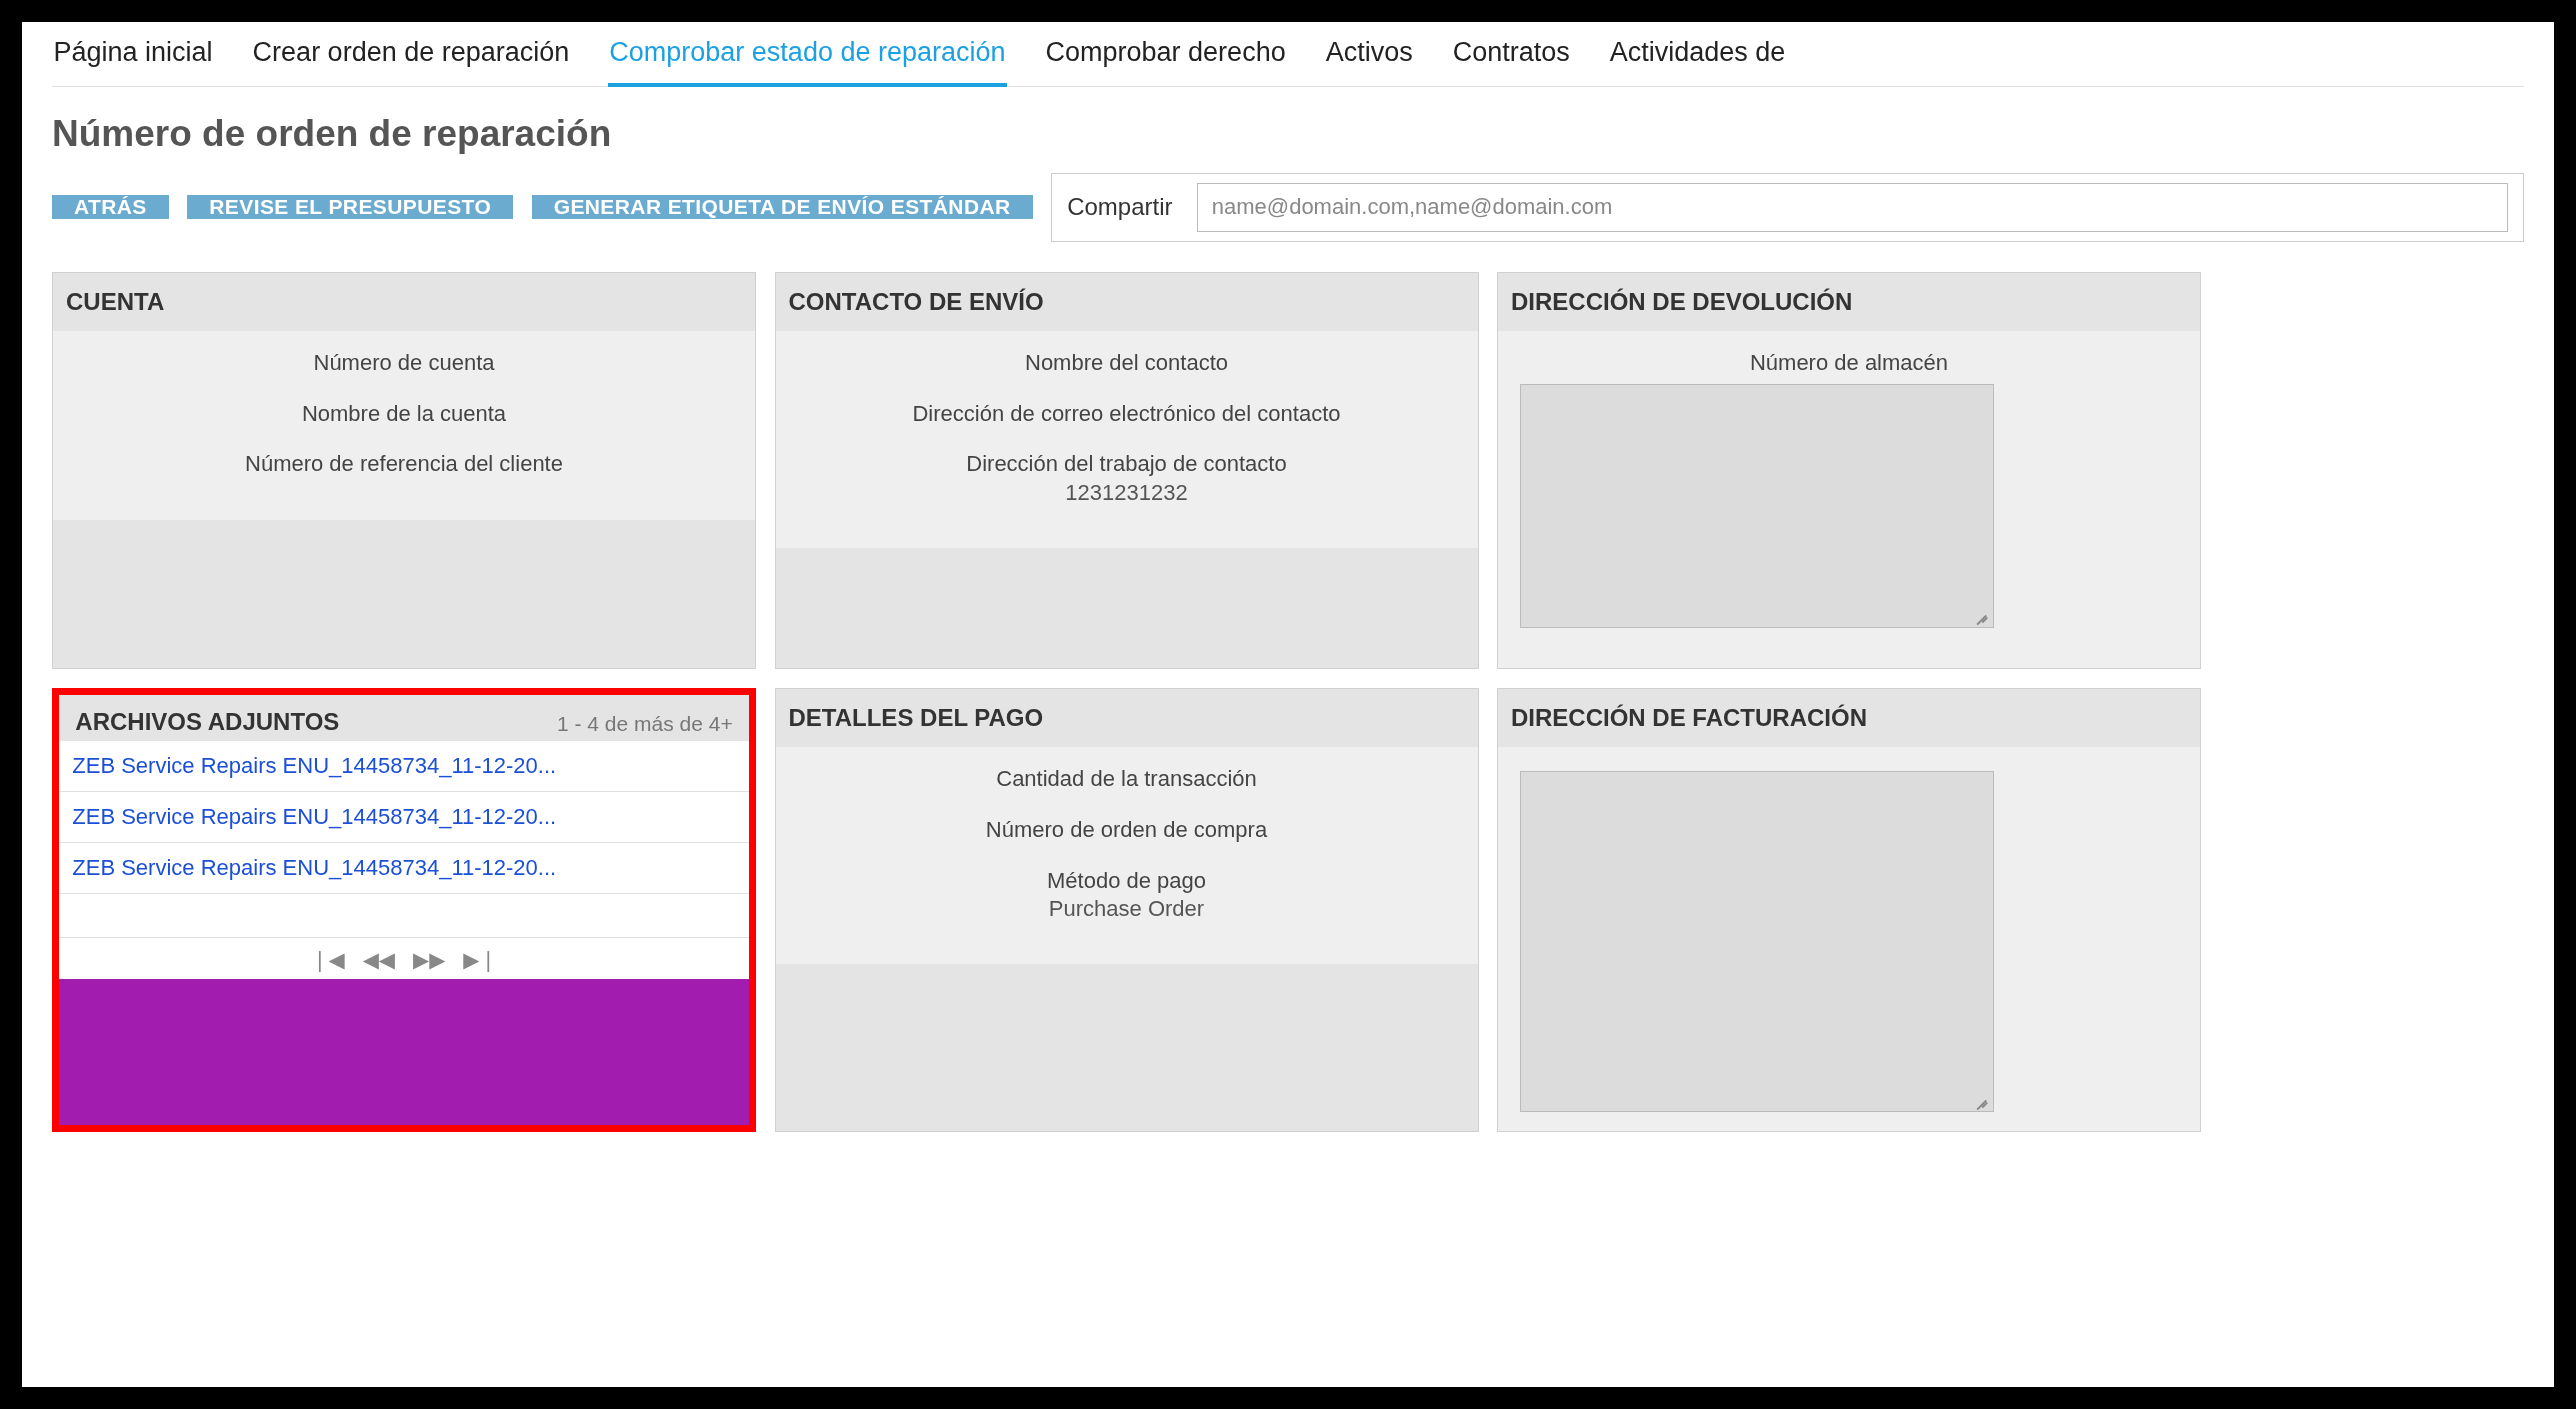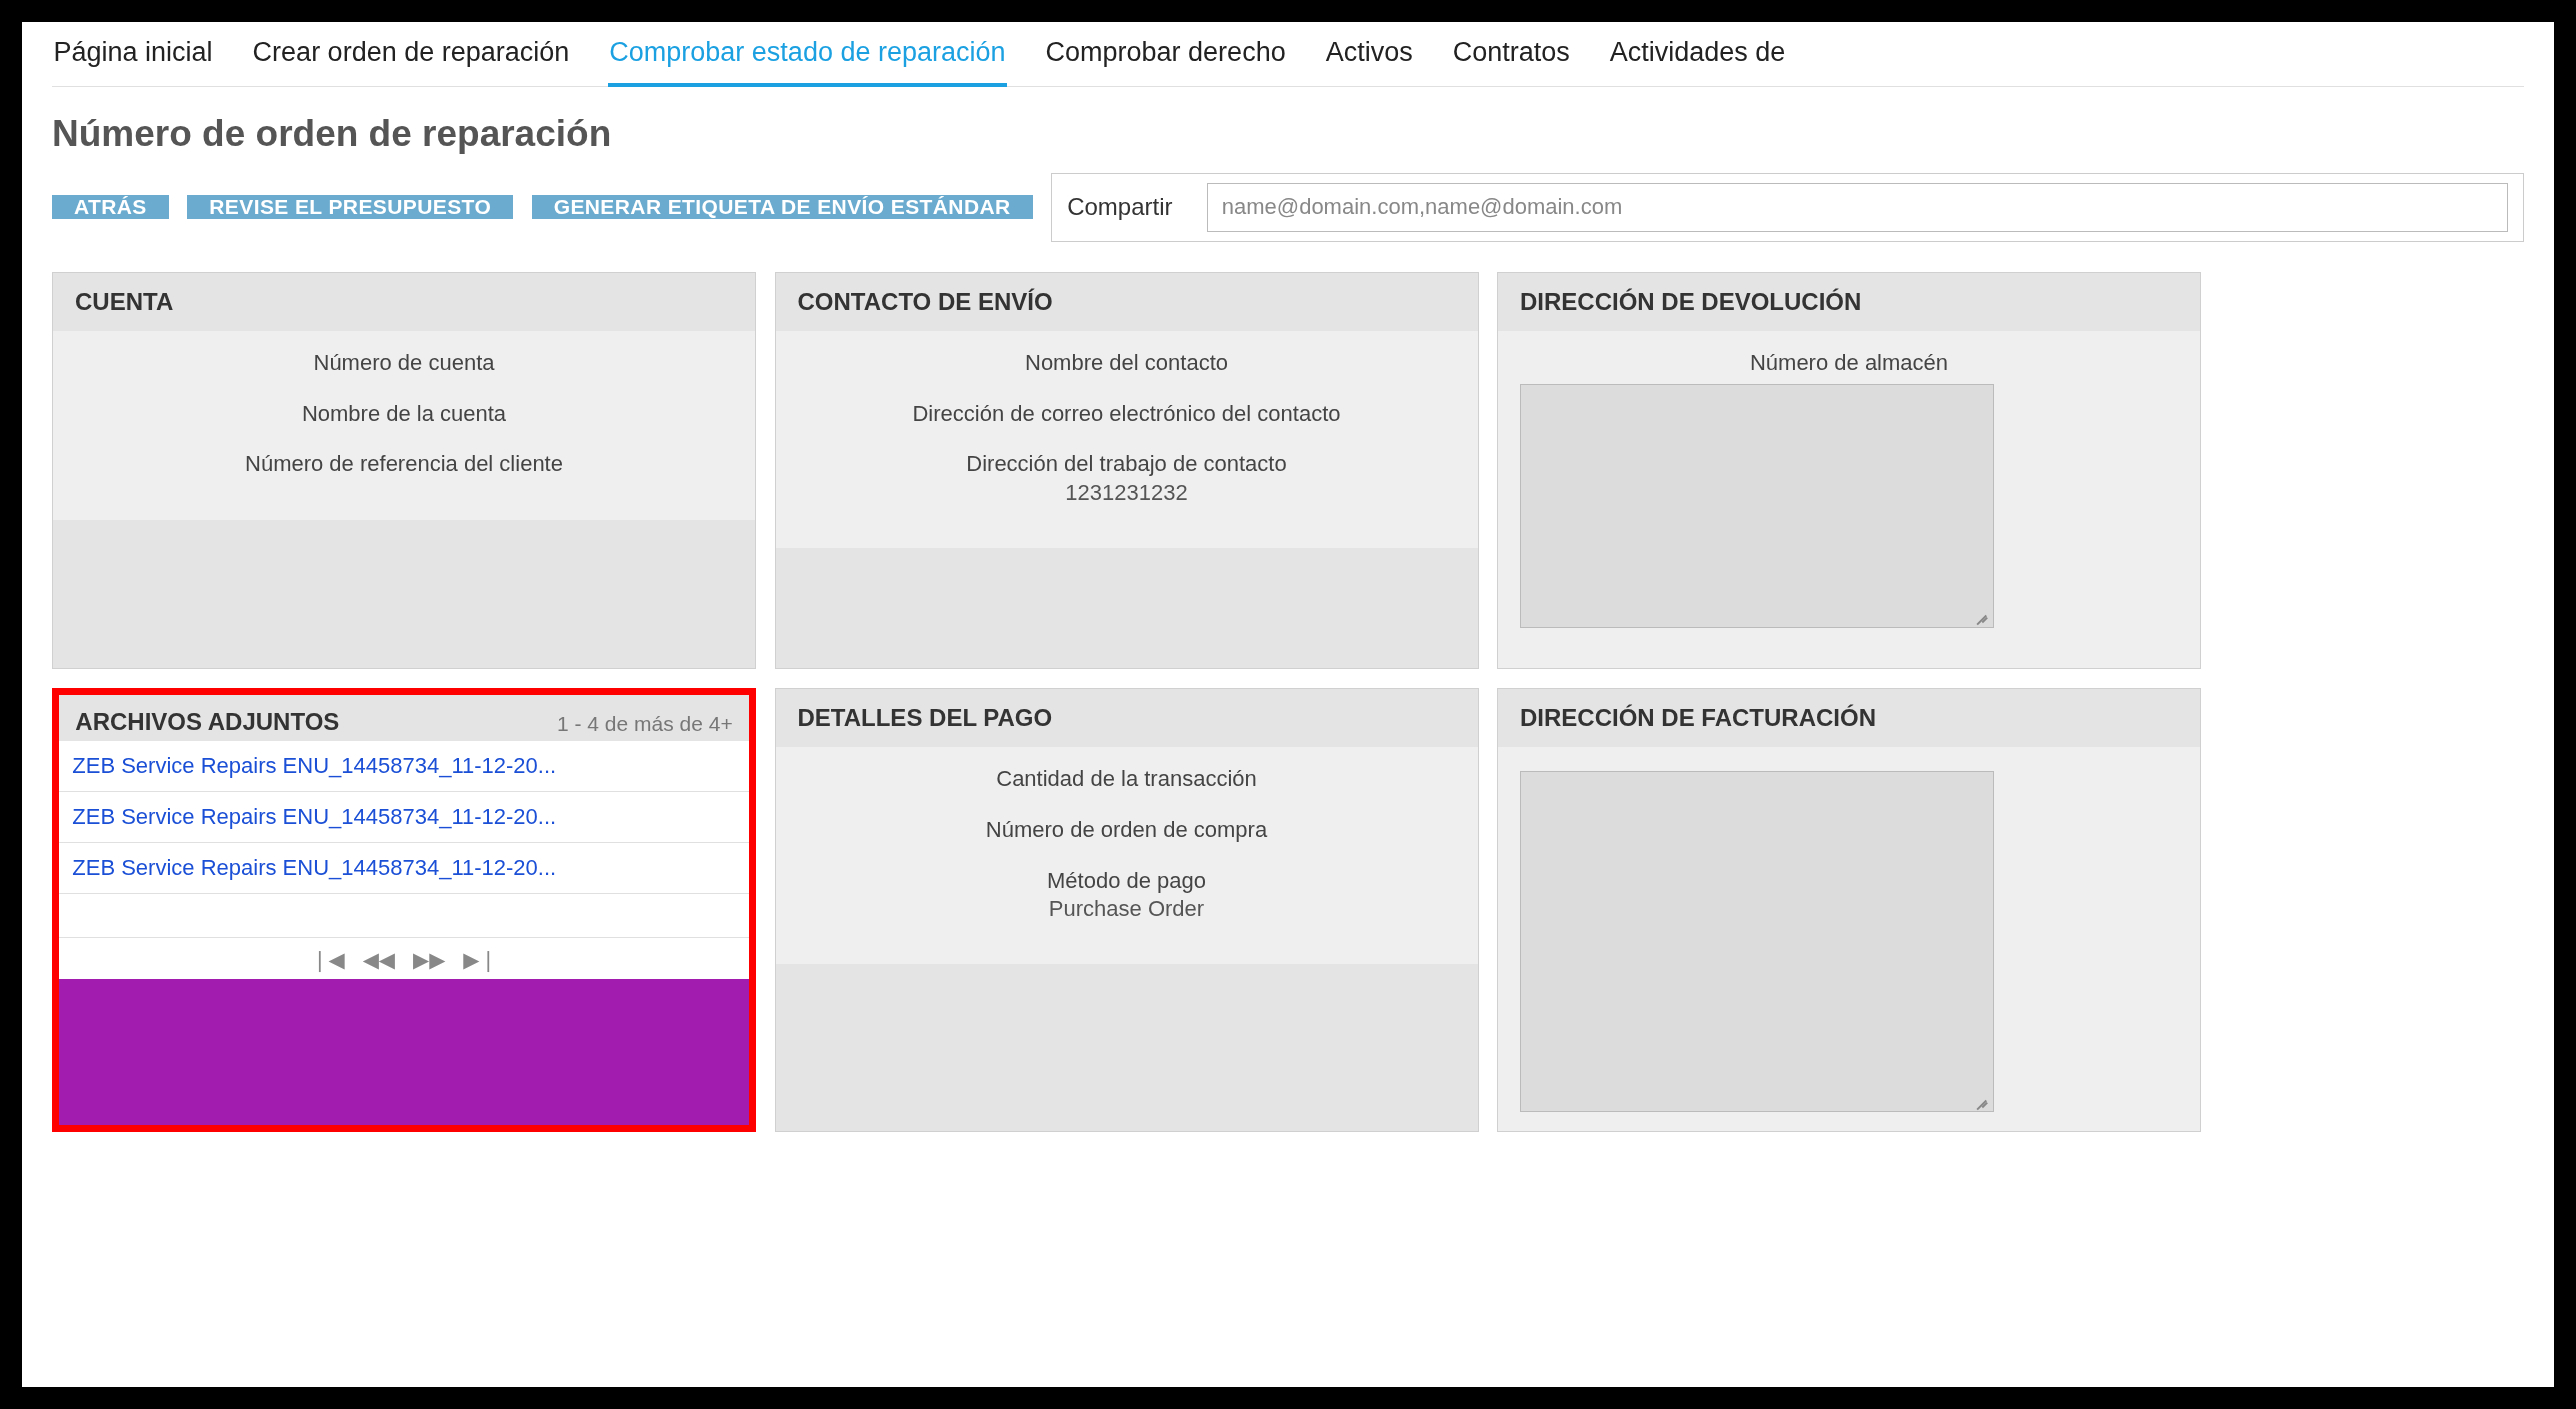--- a/index.html
+++ b/index.html
@@ -56,21 +56,21 @@
     font-weight: 700;
     cursor: pointer;
     letter-spacing: 0.4px;
   }
   .share-box {
     display: flex;
     align-items: center;
     border: 1.5px solid #ccc;
     padding: 9px 15px;
     flex: 1;
-    gap: 35px;
+    gap: 25px;
   }
   .share-label {
     font-size: 24px;
     color: #333;
   }
   .share-input {
     flex: 1;
     border: 1.5px solid #bbb;
     padding: 10.4px 13.3px;
     font-size: 22px;
@@ -82,21 +82,21 @@
     display: grid;
     grid-template-columns: 704px 704px 704px;
     gap: 18.5px;
   }
   .card {
     background: #e4e4e4;
     border: 0.7px solid #d0d0d0;
   }
   .card-header {
     background: #e4e4e4;
-    padding: 15px 22px;
+    padding: 15px 13px;
     font-size: 24px;
     font-weight: 700;
     color: #333;
   }
   .card-body {
     background: #efefef;
     padding: 18.5px 22px;
     min-height: 148px;
     text-align: center;
   }

